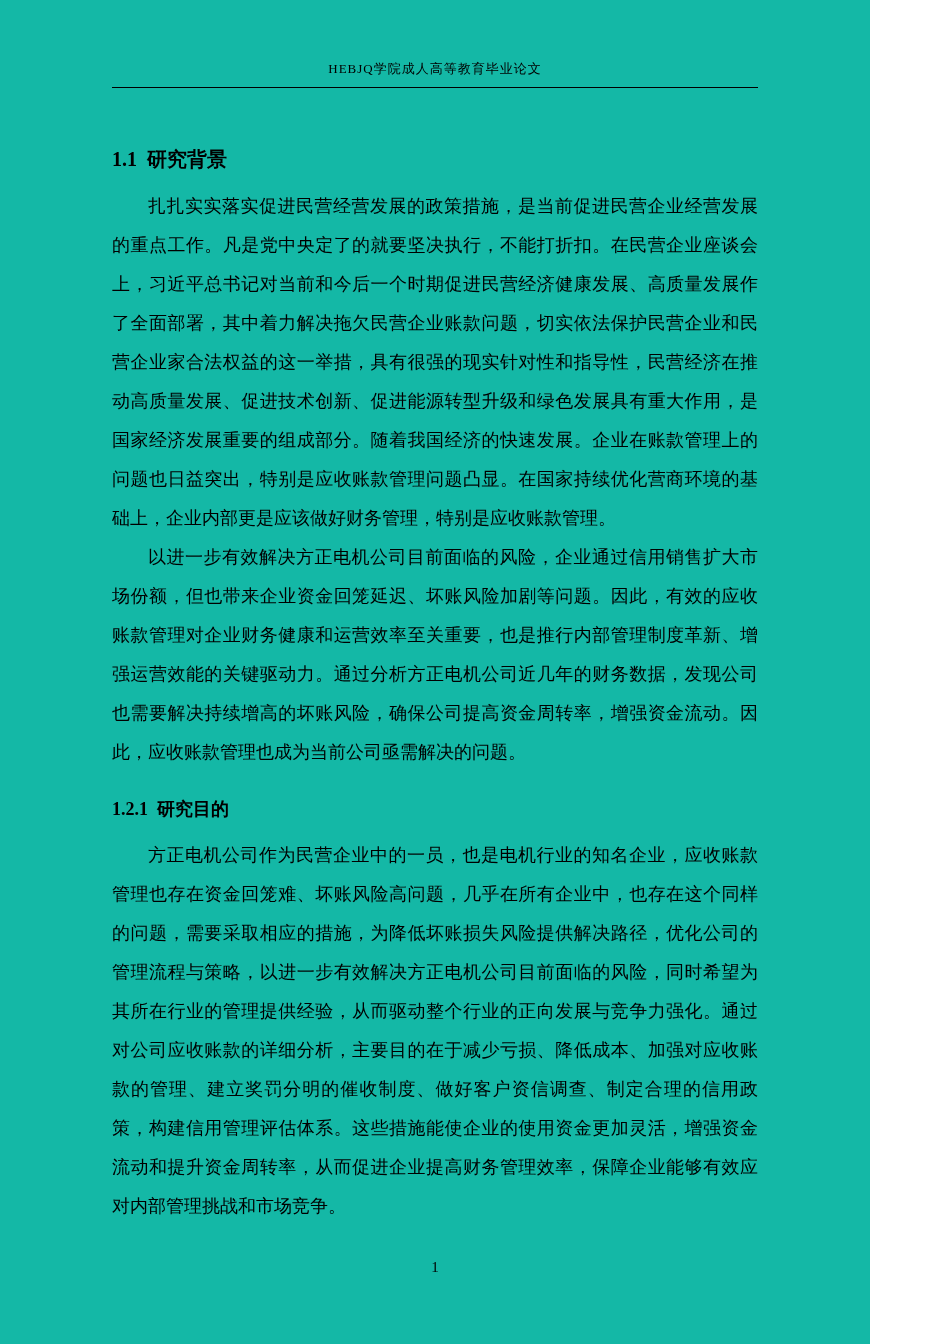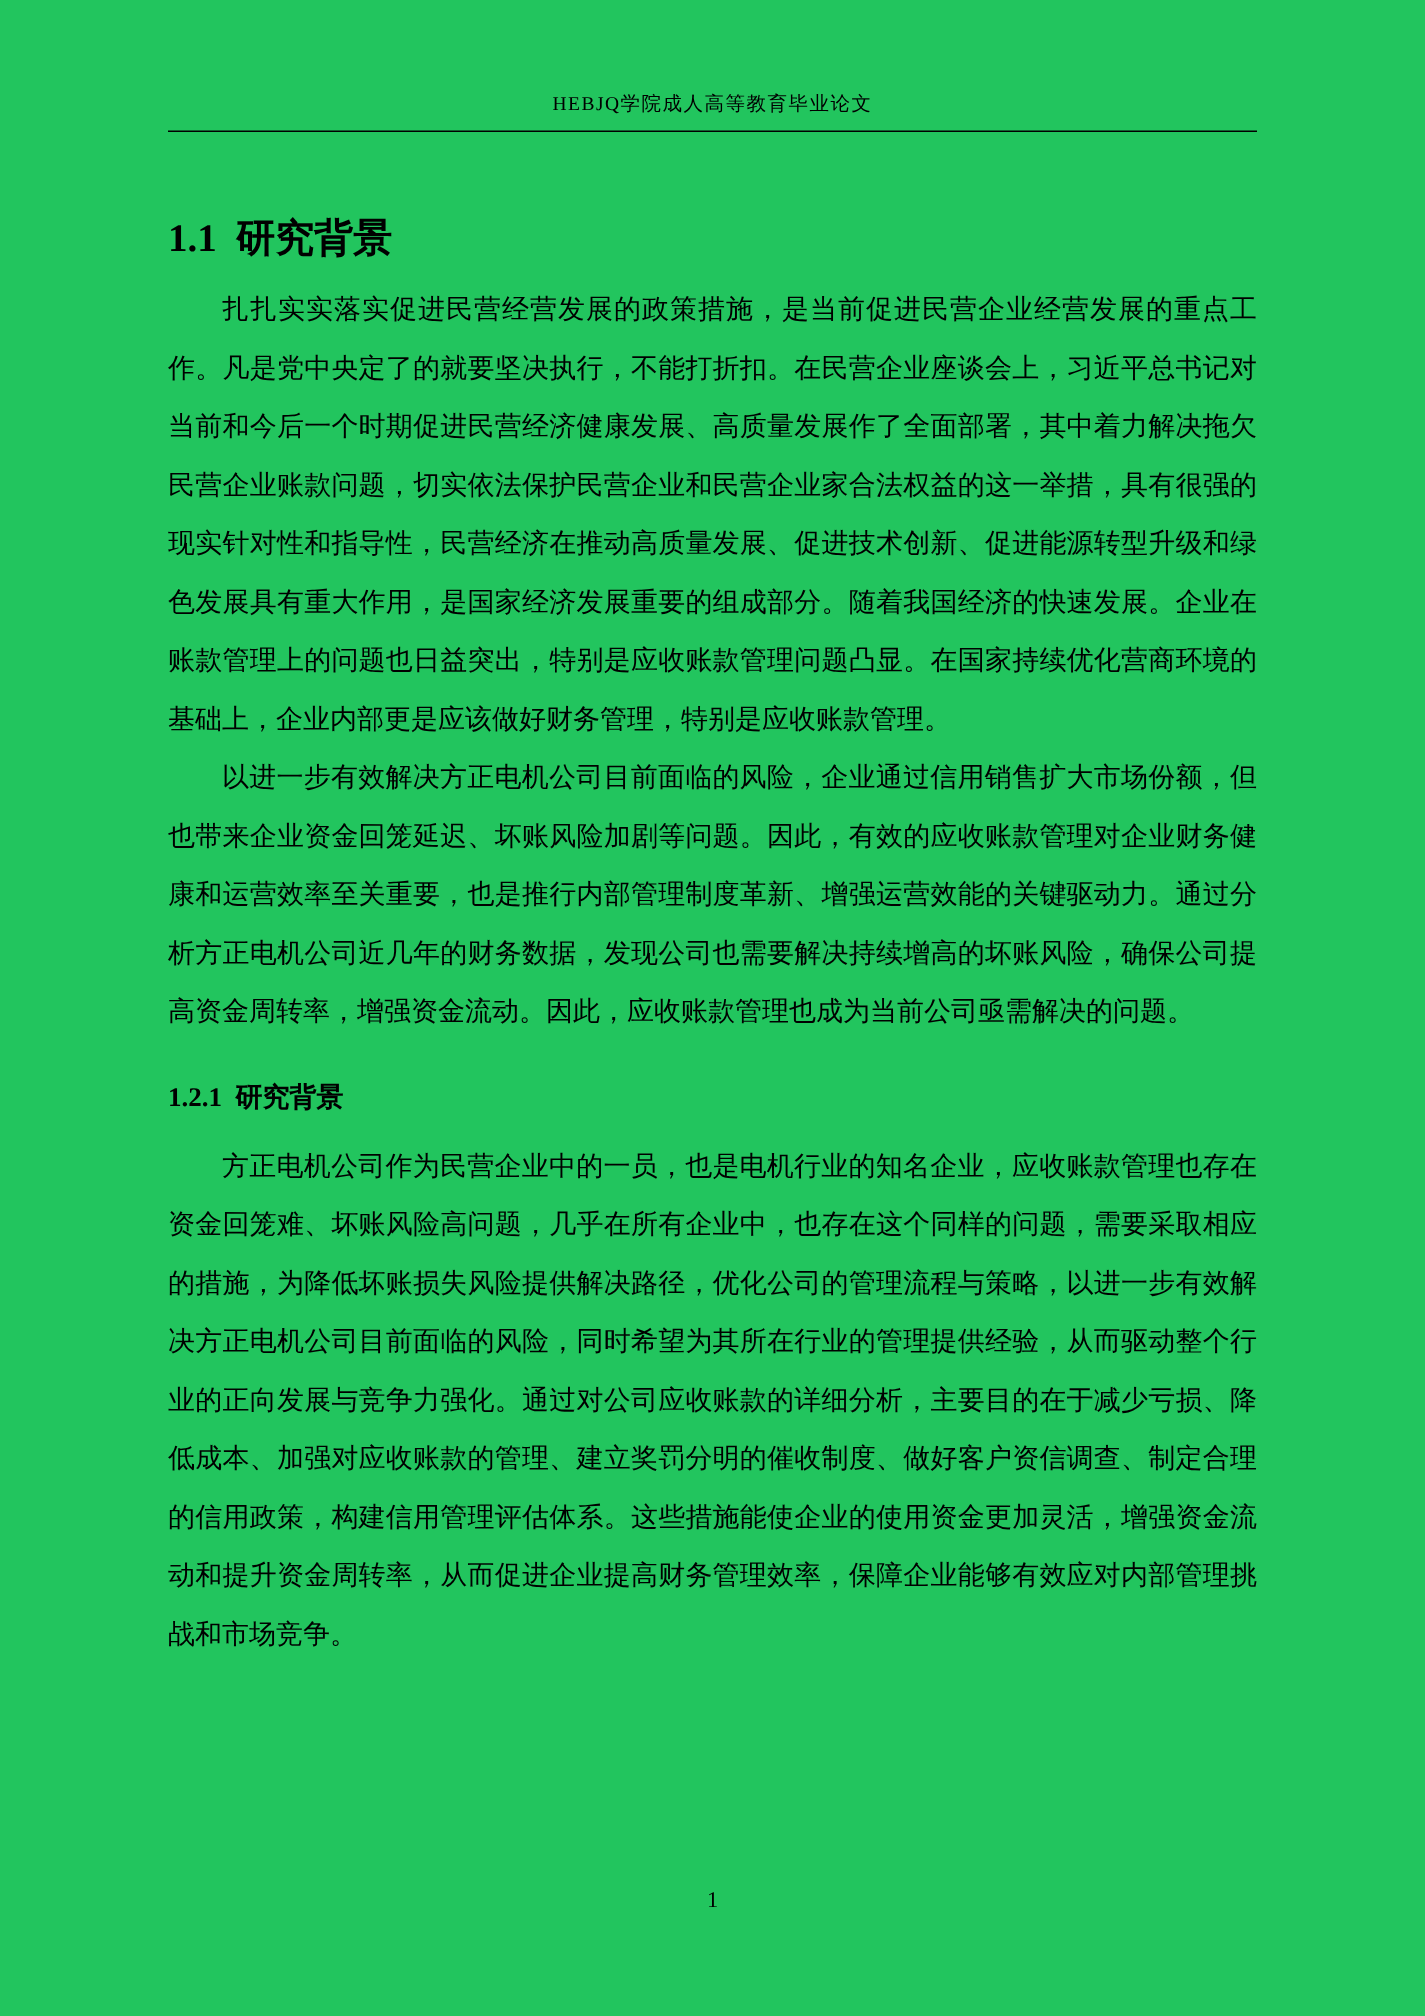--- a/index.html
+++ b/index.html
@@ -7,23 +7,23 @@
     padding: 0;
     background: #ffffff;
   }
   body {
     width: 950px;
     font-family: "Liberation Serif", serif;
     color: #000000;
   }
   .page {
     position: relative;
-    width: 950px;
+    width: 870px;
     height: 1344px;
-    background: #22c55e;
+    background: #14b8a6;
     box-sizing: border-box;
     overflow: hidden;
   }
   .doc-header {
     position: absolute;
     top: 0;
     left: 112px;
     right: 112px;
   }
   .header-text {
@@ -45,21 +45,21 @@
     right: 112px;
   }
   h1.chapter-title {
     font-size: 27px;
     font-weight: bold;
     margin: 64px 0 0 0;
     line-height: 34px;
     white-space: pre-wrap;
   }
   h2.section-title {
-    font-size: 26px;
+    font-size: 20px;
     font-weight: bold;
     margin: 54px 0 0 0;
     line-height: 28px;
     white-space: pre-wrap;
   }
   h2.section-title.tight {
     margin-top: 26px;
   }
   h3.subsection-title {
     font-size: 18px;
@@ -104,21 +104,21 @@
   <main class="doc-main">
 
 
     <h2 class="section-title">1.1  研究背景</h2>
 
     <p class="body-paragraph first">扎扎实实落实促进民营经营发展的政策措施，是当前促进民营企业经营发展的重点工作。凡是党中央定了的就要坚决执行，不能打折扣。在民营企业座谈会上，习近平总书记对当前和今后一个时期促进民营经济健康发展、高质量发展作了全面部署，其中着力解决拖欠民营企业账款问题，切实依法保护民营企业和民营企业家合法权益的这一举措，具有很强的现实针对性和指导性，民营经济在推动高质量发展、促进技术创新、促进能源转型升级和绿色发展具有重大作用，是国家经济发展重要的组成部分。随着我国经济的快速发展。企业在账款管理上的问题也日益突出，特别是应收账款管理问题凸显。在国家持续优化营商环境的基础上，企业内部更是应该做好财务管理，特别是应收账款管理。</p>
 
     <p class="body-paragraph">以进一步有效解决方正电机公司目前面临的风险，企业通过信用销售扩大市场份额，但也带来企业资金回笼延迟、坏账风险加剧等问题。因此，有效的应收账款管理对企业财务健康和运营效率至关重要，也是推行内部管理制度革新、增强运营效能的关键驱动力。通过分析方正电机公司近几年的财务数据，发现公司也需要解决持续增高的坏账风险，确保公司提高资金周转率，增强资金流动。因此，应收账款管理也成为当前公司亟需解决的问题。</p>
 
 
-    <h3 class="subsection-title">1.2.1  研究背景</h3>
+    <h3 class="subsection-title">1.2.1  研究目的</h3>
 
     <p class="body-paragraph first">方正电机公司作为民营企业中的一员，也是电机行业的知名企业，应收账款管理也存在资金回笼难、坏账风险高问题，几乎在所有企业中，也存在这个同样的问题，需要采取相应的措施，为降低坏账损失风险提供解决路径，优化公司的管理流程与策略，以进一步有效解决方正电机公司目前面临的风险，同时希望为其所在行业的管理提供经验，从而驱动整个行业的正向发展与竞争力强化。通过对公司应收账款的详细分析，主要目的在于减少亏损、降低成本、加强对应收账款的管理、建立奖罚分明的催收制度、做好客户资信调查、制定合理的信用政策，构建信用管理评估体系。这些措施能使企业的使用资金更加灵活，增强资金流动和提升资金周转率，从而促进企业提高财务管理效率，保障企业能够有效应对内部管理挑战和市场竞争。</p>
 
   </main>
 
   <footer class="doc-footer">
     <span class="page-number">1</span>
   </footer>
 
 </div>

